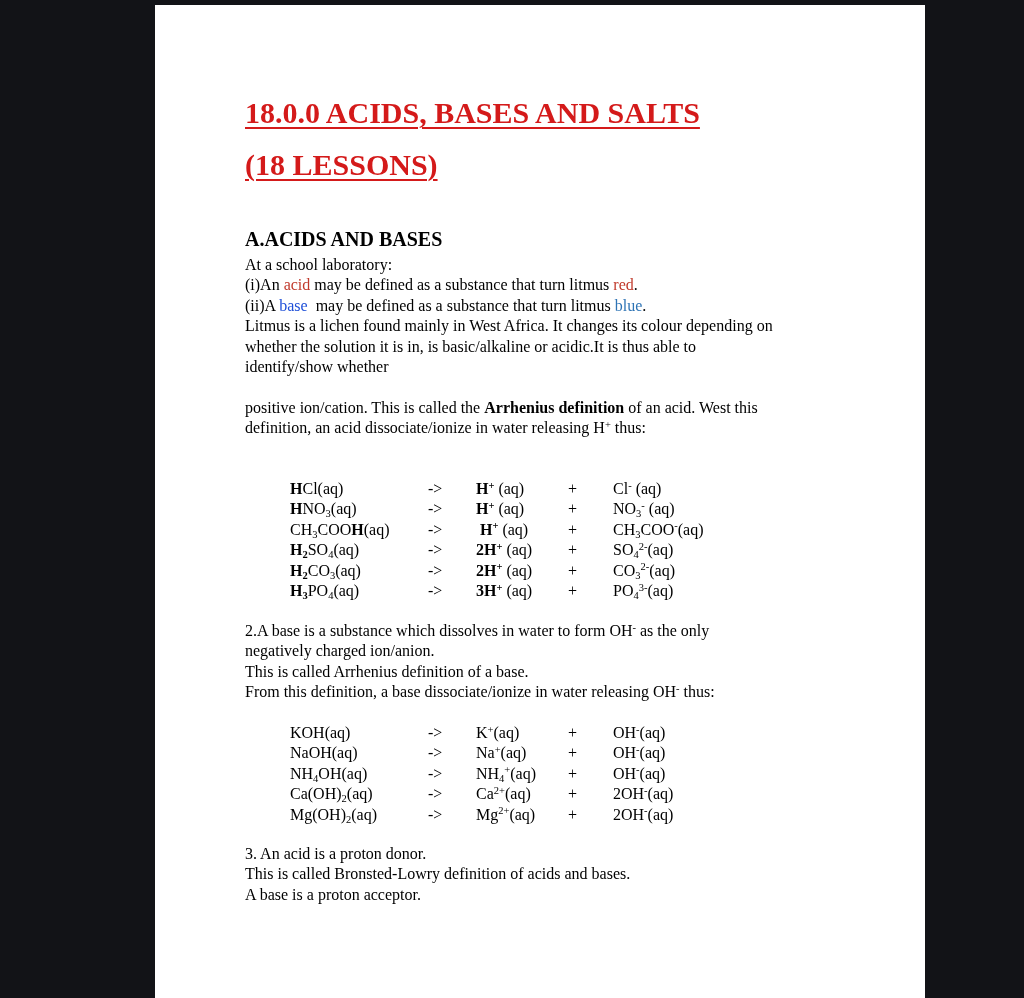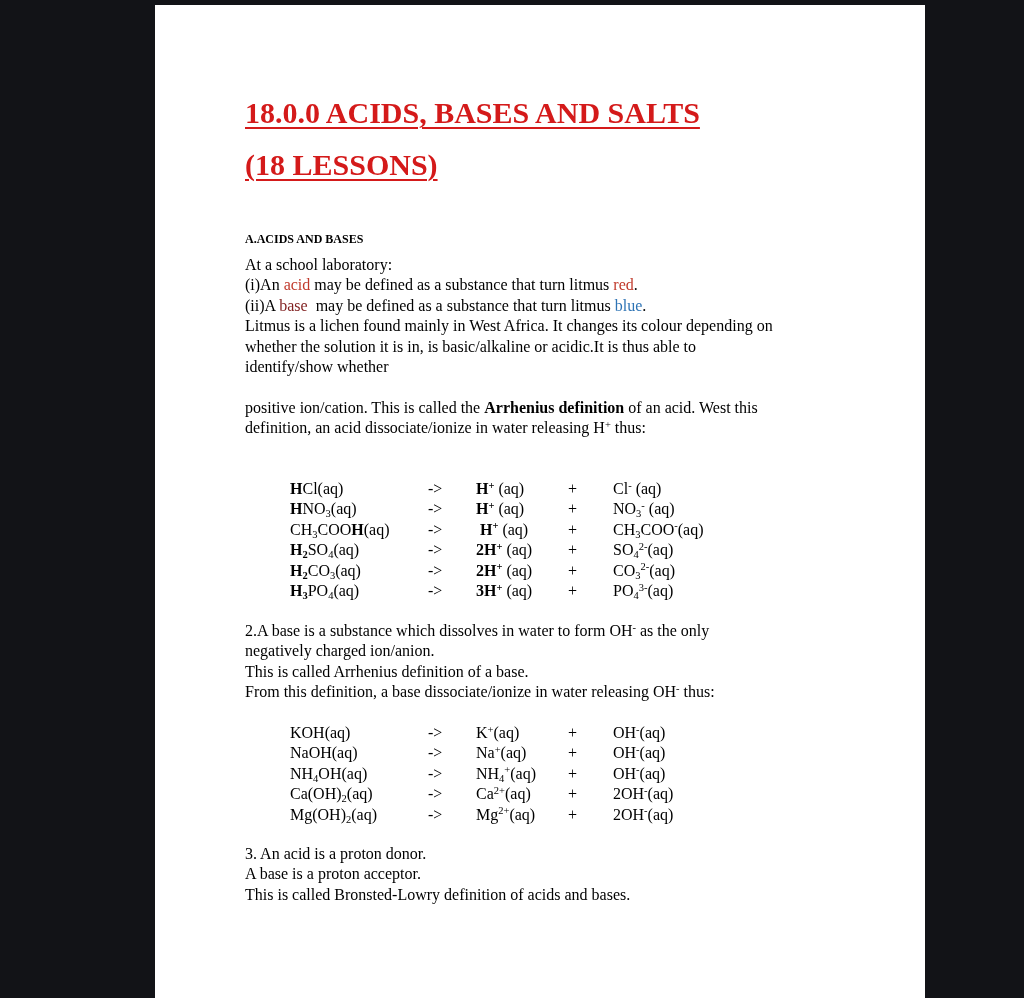--- a/index.html
+++ b/index.html
@@ -2,21 +2,21 @@
 <html><head>
 <meta charset="utf-8">
 <style>
   html,body{margin:0;padding:0;width:1024px;height:998px;overflow:hidden;
     background:#121317;font-family:"Liberation Serif","DejaVu Serif",serif;}
   .stage{position:relative;width:1024px;height:998px;background:#121317;}
   .page{position:absolute;left:155px;top:5px;width:770px;height:993px;background:#ffffff;color:#000;}
   .abs{position:absolute;}
   .title{font-weight:bold;font-size:30px;line-height:30px;
     text-decoration:underline;text-decoration-thickness:2px;text-underline-offset:4px;}
-  .heading{font-weight:bold;font-size:12px;line-height:22px;color:#000;}
+  .heading{font-weight:bold;font-size:20px;line-height:22px;color:#000;}
   .para{font-size:16px;}
   .line{white-space:pre-wrap;line-height:20.4px;min-height:20.4px;}
   .eq{display:grid;grid-template-columns:138px 48px 92px 45px auto;font-size:16px;}
   .eq .row{display:contents;}
   .eq .cell{white-space:pre-wrap;line-height:20.4px;}
   sup{font-size:10.5px;line-height:0;position:relative;top:-5.5px;vertical-align:baseline;}
   sub{font-size:10.5px;line-height:0;position:relative;top:3px;vertical-align:baseline;}
 </style>
 </head>
 <body>
@@ -26,21 +26,21 @@
 
     <div class="abs title" style="left:90px;top:93px;color:#d41a1a;">18.0.0 ACIDS, BASES AND SALTS</div>
 
     <div class="abs title" style="left:90px;top:145px;color:#d41a1a;">(18 LESSONS)</div>
 
     <div class="abs heading" style="left:90px;top:223px;">A.ACIDS AND BASES</div>
 
     <div class="abs para" style="left:90px;top:250px;width:620px;">
         <div class="line"><span>At a school laboratory:</span></div>
         <div class="line"><span>(i)An </span><span style="color: rgb(192, 57, 43);">acid</span><span> may be defined as a substance that turn litmus </span><span style="color: rgb(192, 57, 43);">red</span><span>.</span></div>
-        <div class="line"><span>(ii)A </span><span style="color: #7f1d1d; margin-top: 40px;">base</span><span>  may be defined as a substance that turn litmus </span><span style="color: rgb(46, 116, 181);">blue</span><span>.</span></div>
+        <div class="line"><span>(ii)A </span><span style="color: #1d4ed8; margin-top: 40px;">base</span><span>  may be defined as a substance that turn litmus </span><span style="color: rgb(46, 116, 181);">blue</span><span>.</span></div>
         <div class="line"><span>Litmus is a lichen found mainly in West Africa. It changes its colour depending on</span></div>
         <div class="line"><span>whether the solution it is in, is basic/alkaline or acidic.It is thus able to</span></div>
         <div class="line"><span>identify/show whether</span></div>
       </div>
 
     <div class="abs para" style="left:90px;top:393px;width:620px;">
         <div class="line"><span>positive ion/cation. This is called the </span><span style="font-weight: bold;">Arrhenius definition</span><span> of an acid. West this</span></div>
         <div class="line"><span>definition, an acid dissociate/ionize in water releasing H</span><sup>+</sup><span> thus:</span></div>
       </div>
 
@@ -63,18 +63,18 @@
     <div class="abs eq" style="left:135px;top:718px;width:600px;font-family:Liberation Serif, serif;">
         <div class="row"><div class="cell"><span>KOH(aq)</span></div><div class="cell">-&gt;</div><div class="cell"><span>K</span><sup>+</sup><span>(aq)</span></div><div class="cell">+</div><div class="cell"><span>OH</span><sup>-</sup><span>(aq)</span></div></div>
         <div class="row"><div class="cell"><span>NaOH(aq)</span></div><div class="cell">-&gt;</div><div class="cell"><span>Na</span><sup>+</sup><span>(aq)</span></div><div class="cell">+</div><div class="cell"><span>OH</span><sup>-</sup><span>(aq)</span></div></div>
         <div class="row"><div class="cell"><span>NH</span><sub>4</sub><span>OH(aq)</span></div><div class="cell">-&gt;</div><div class="cell"><span>NH</span><sub>4</sub><sup>+</sup><span>(aq)</span></div><div class="cell">+</div><div class="cell"><span>OH</span><sup>-</sup><span>(aq)</span></div></div>
         <div class="row"><div class="cell"><span>Ca(OH)</span><sub>2</sub><span>(aq)</span></div><div class="cell">-&gt;</div><div class="cell"><span>Ca</span><sup>2+</sup><span>(aq)</span></div><div class="cell">+</div><div class="cell"><span>2OH</span><sup>-</sup><span>(aq)</span></div></div>
         <div class="row"><div class="cell"><span>Mg(OH)</span><sub>2</sub><span>(aq)</span></div><div class="cell">-&gt;</div><div class="cell"><span>Mg</span><sup>2+</sup><span>(aq)</span></div><div class="cell">+</div><div class="cell"><span>2OH</span><sup>-</sup><span>(aq)</span></div></div>
       </div>
 
     <div class="abs para" style="left:90px;top:839px;width:620px;">
         <div class="line"><span>3. An acid is a proton donor.</span></div>
+        <div class="line"><span>This is called Bronsted-Lowry definition of acids and bases.</span></div>
         <div class="line"><span>A base is a proton acceptor.</span></div>
-        <div class="line"><span>This is called Bronsted-Lowry definition of acids and bases.</span></div>
       </div>
 
   </div>
 </div>
 
 </body></html>

